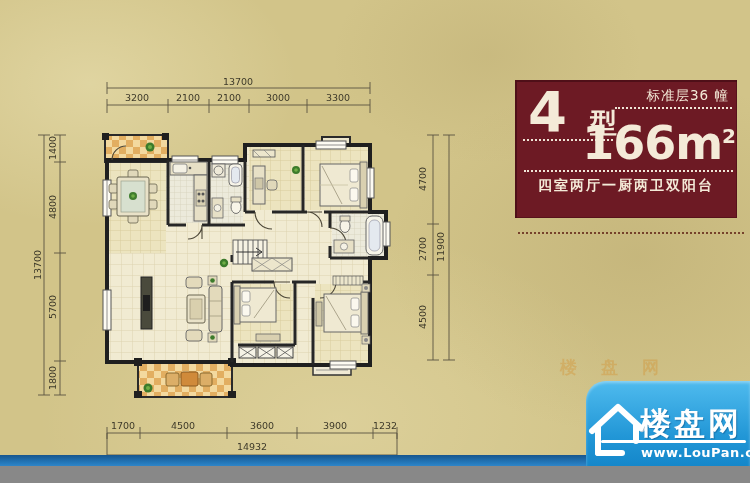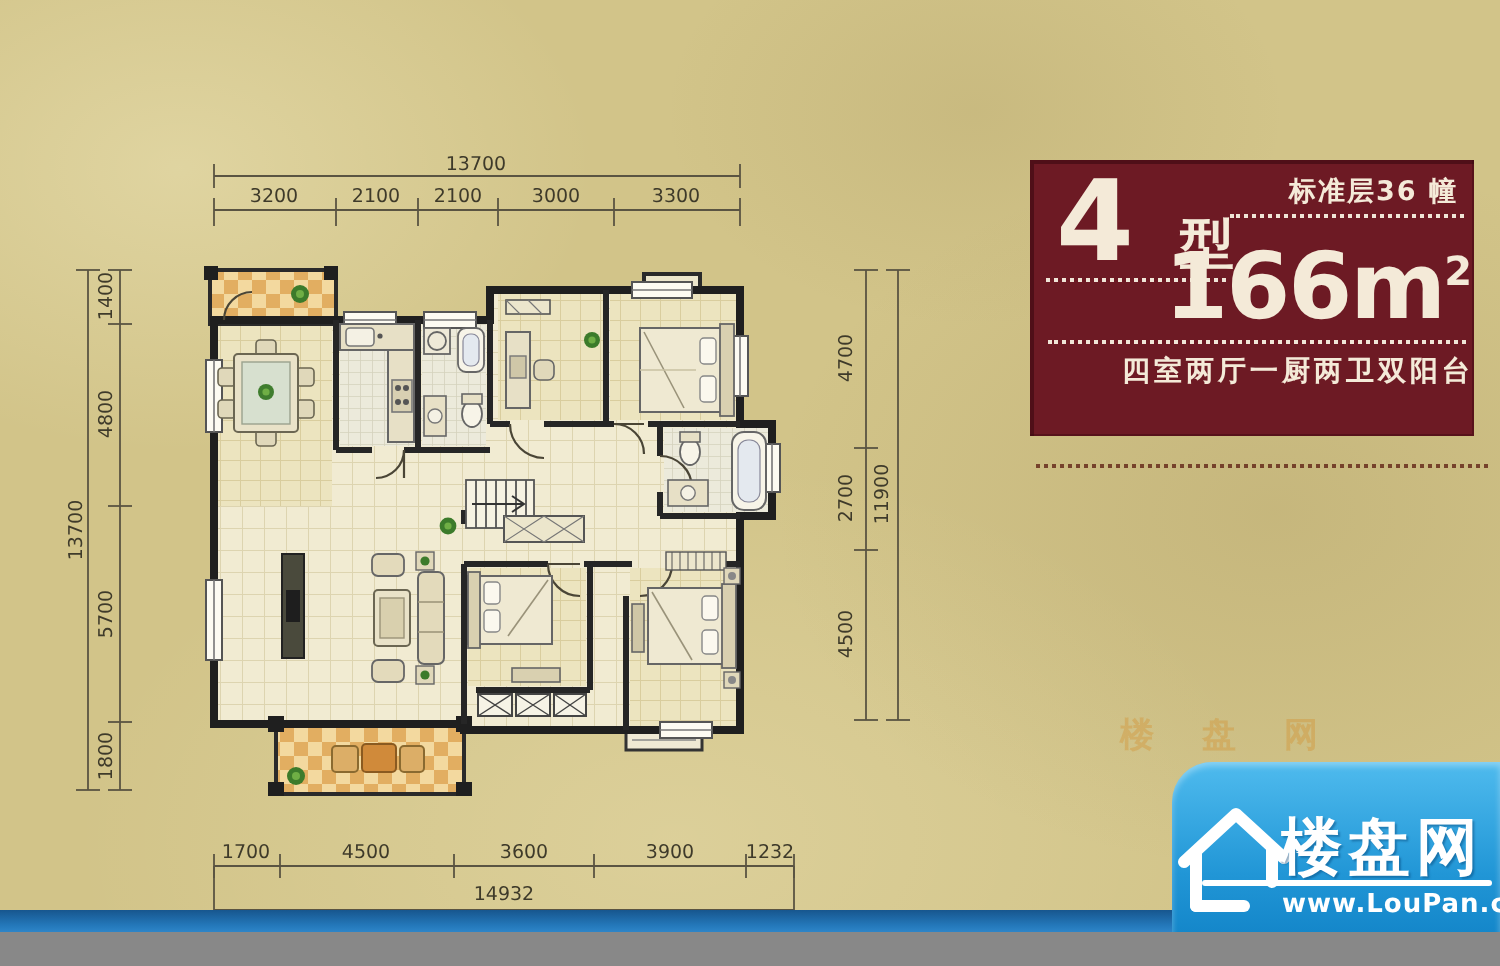--- a/index.html
+++ b/index.html
@@ -14,30 +14,30 @@
       #d2c489;
   }
   svg text{font-family:"DejaVu Sans",sans-serif;}
   .dim{font-size:9.5px;fill:#3e3a2a;}
   .dimline{stroke:#5a5442;stroke-width:.9;fill:none;}
 
   
   .panel{position:absolute;left:515px;top:80px;width:222px;height:138px;
     background:#6d1a24;color:#f4ead8;
     box-shadow:inset 2px 2px 0 rgba(55,8,14,.55), inset -1px -1px 0 rgba(55,8,14,.4);}
-  .panel .floors{position:absolute;top:7px;right:8px;font-size:13.5px;letter-spacing:1px;font-weight:bold;}
+  .panel .floors{position:absolute;top:7px;right:8px;font-size:13.5px;letter-spacing:1px;font-weight:normal;}
   .panel .dot1{position:absolute;top:27px;left:100px;right:5px;border-bottom:2px dotted rgba(248,240,225,.95);}
   .panel .type-num{position:absolute;left:13px;top:4px;font-size:56px;font-weight:bold;line-height:1;}
   .panel .type-suffix{position:absolute;left:75px;top:29px;font-size:27px;font-weight:bold;line-height:1;}
   .panel .dot2{position:absolute;top:59px;left:8px;width:90px;border-bottom:2px dotted rgba(248,240,225,.95);}
   .panel .area-label{position:absolute;top:65px;left:9px;font-size:13px;letter-spacing:1px;font-weight:bold;}
   .panel .area-value{position:absolute;top:40px;right:1px;font-size:46px;font-weight:bold;line-height:1;letter-spacing:-1px;}
   .panel .area-value sup{font-size:20px;letter-spacing:0;}
   .panel .dot3{position:absolute;top:90px;left:9px;right:4px;border-bottom:2px dotted rgba(248,240,225,.95);}
-  .panel .desc{position:absolute;top:97px;left:0;right:0;text-align:right;font-size:14px;letter-spacing:2px;font-weight:bold;padding-left:23px;}
+  .panel .desc{position:absolute;top:97px;left:0;right:0;text-align:left;font-size:14px;letter-spacing:2px;font-weight:bold;padding-left:23px;}
 
   .sep-dotted{position:absolute;left:518px;top:232px;width:226px;border-top:2.5px dotted rgba(90,25,15,.75);}
 
   .faint-mark{position:absolute;left:560px;top:356px;font-size:17px;letter-spacing:24px;
     color:rgba(214,136,32,.33);font-weight:bold;}
 
   .orange-line1{position:absolute;left:0;right:0;top:463px;height:1px;background:rgba(224,147,45,.38);}
   .orange-line2{position:absolute;left:0;right:0;top:468px;height:1px;background:rgba(224,147,45,.25);}
 
   .bottom-bar{position:absolute;left:0;right:0;bottom:0;height:11px;

